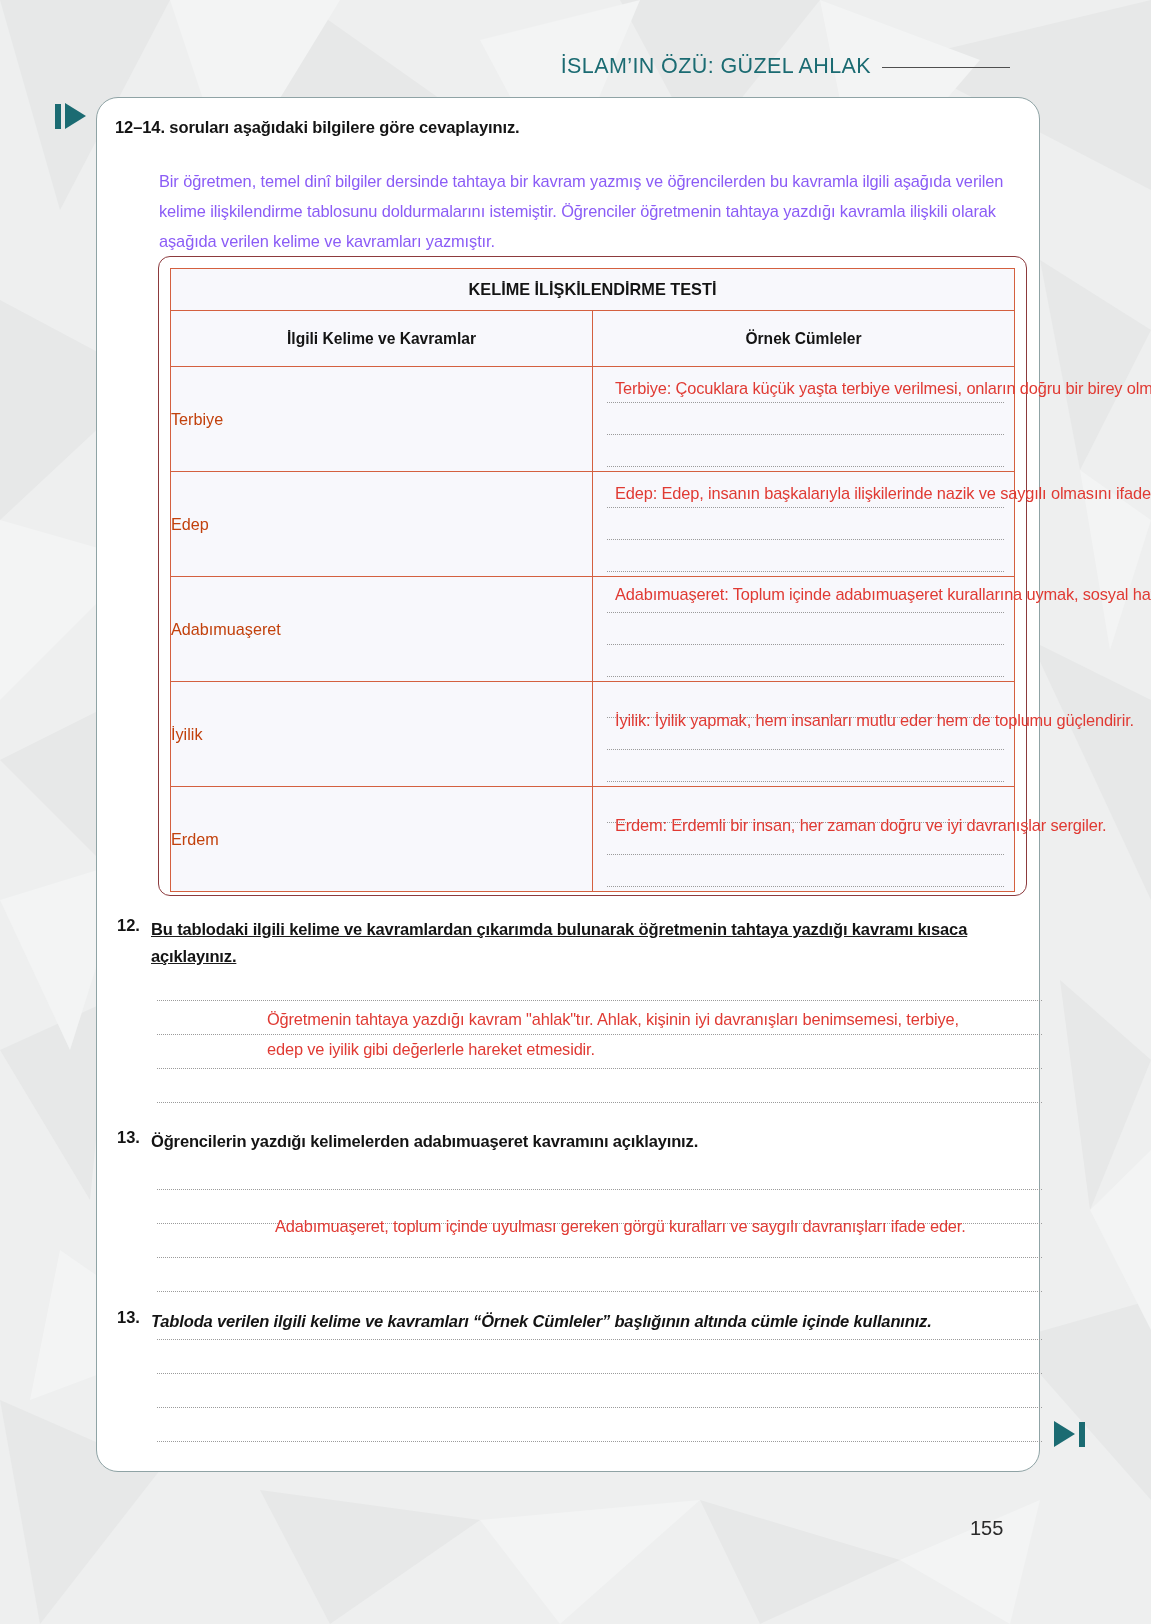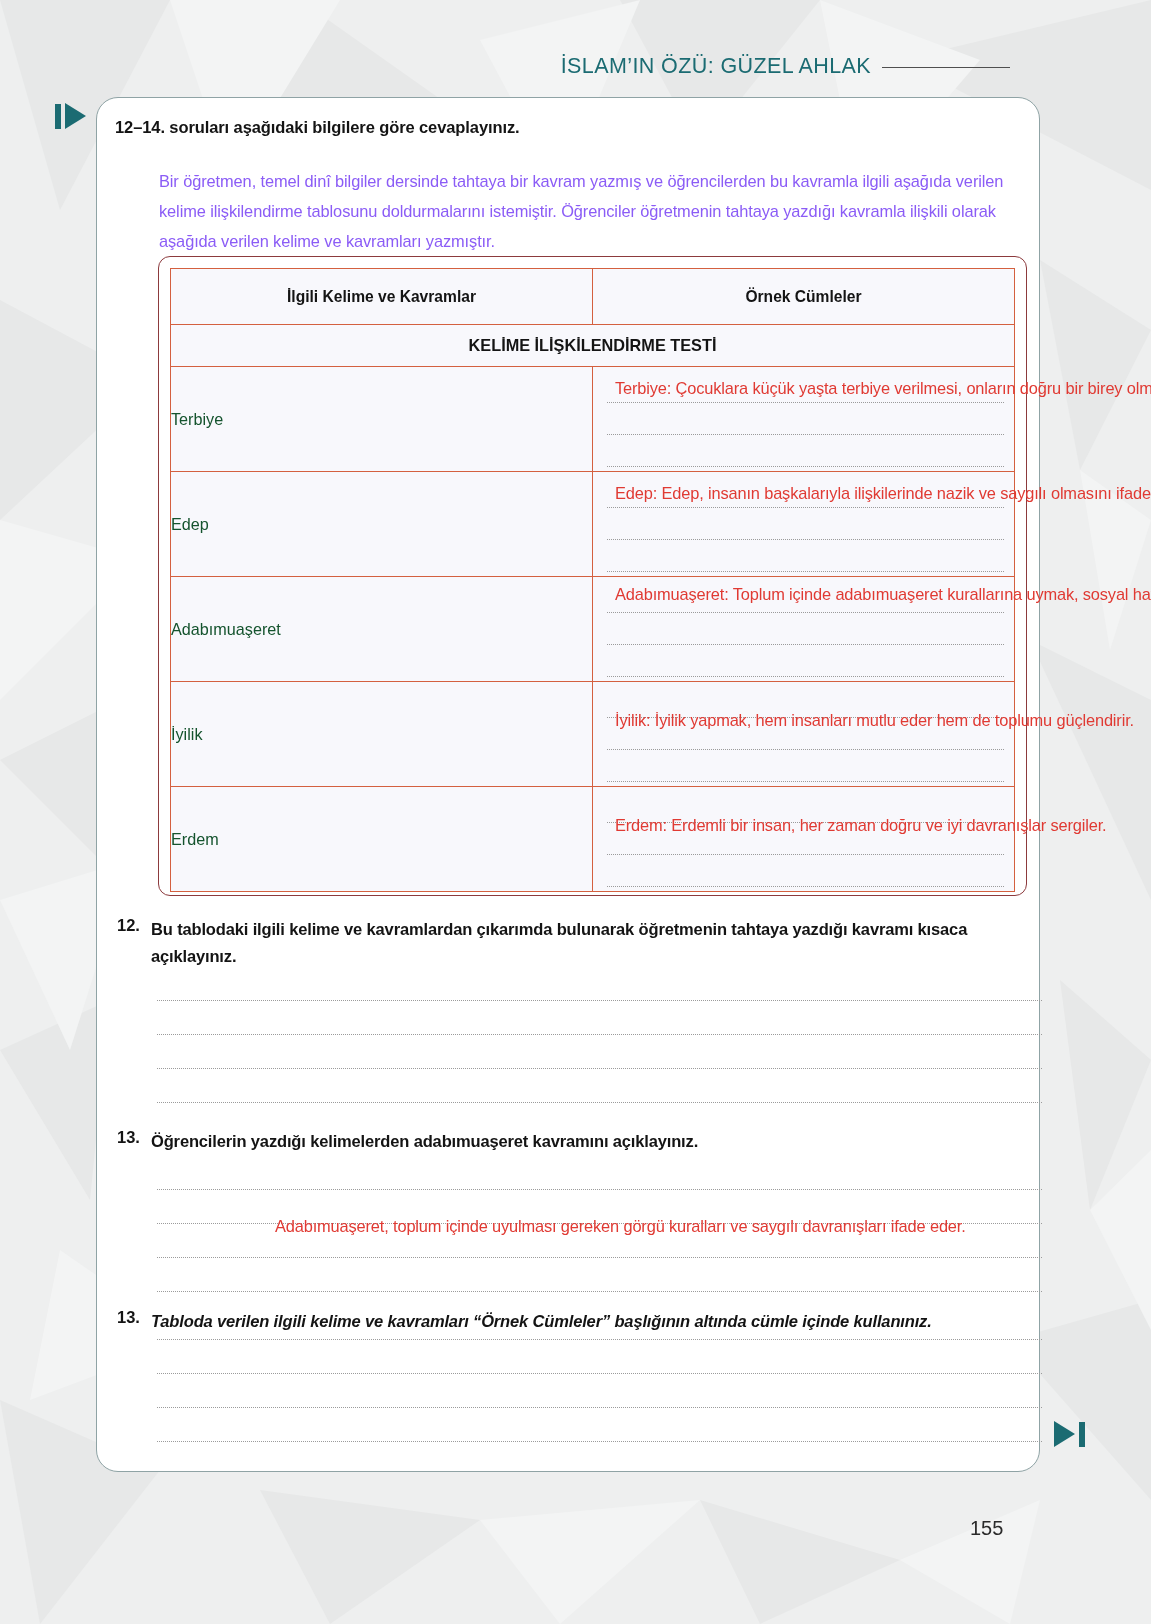--- a/index.html
+++ b/index.html
@@ -157,21 +157,21 @@
     font-size: 15.6px;
     font-weight: bold;
     height: 56px;
     line-height: 21px;
     color: #141414;
   }
   .kw-cell {
     width: 203px;
     font-size: 16.2px;
     font-weight: 400;
-    color: #14532d;
+    color: #c2410c;
     padding-left: 18px;
     height: 105px;
   }
   .sent-cell {
     position: relative;
     padding: 0;
     height: 105px;
   }
 
   
@@ -290,25 +290,25 @@
   <div id="card-inner">
 
     <div id="question-range-heading">12–14. soruları aşağıdaki bilgilere göre cevaplayınız.</div>
 
     <div id="intro-paragraph">Bir öğretmen, temel dinî bilgiler dersinde tahtaya bir kavram yazmış ve öğrencilerden bu kavramla ilgili aşağıda verilen kelime ilişkilendirme tablosunu doldurmalarını istemiştir. Öğrenciler öğretmenin tahtaya yazdığı kavramla ilişkili olarak aşağıda verilen kelime ve kavramları yazmıştır.</div>
 
     <div id="kelime-table-wrap">
       <table id="kelime-table">
         <tbody>
             <tr>
+          <td colspan="2" id="kelime-table-title">KELİME İLİŞKİLENDİRME TESTİ</td>
+        </tr>
+        <tr>
           <th class="col-head">İlgili Kelime ve Kavramlar</th>
           <th class="col-head">Örnek Cümleler</th>
-        </tr>
-        <tr>
-          <td colspan="2" id="kelime-table-title">KELİME İLİŞKİLENDİRME TESTİ</td>
         </tr>
 
         <tr>
           <td class="kw-cell">Terbiye</td>
           <td class="sent-cell">
             <span class="lines">
               <i style="top:35px"></i>
                   <i style="top:67px"></i>
                   <i style="top:99px"></i>
             </span>
@@ -360,29 +360,30 @@
                   <i style="top:67px"></i>
                   <i style="top:99px"></i>
             </span>
             <span class="answer-red" style="left:22px; top:23px; width:760px;">Erdem: Erdemli bir insan, her zaman doğru ve iyi davranışlar sergiler.</span>
           </td>
         </tr>
       </tbody>
         </table>
     </div>
 
-    <div class="question-block" style="left:20px; top:818px; width:915px;">
+    <div class="question-block" style="left:20px; top:818px; width:915px;text-decoration:underline;">
       <span class="q-num">12.</span>
       <div class="q-text" style="margin-left:34px;">Bu tablodaki ilgili kelime ve kavramlardan çıkarımda bulunarak öğretmenin tahtaya yazdığı kavramı kısaca açıklayınız.</div>
     </div>
     <div class="answer-area" style="left:60px; top:902px; width:890px; height:110px;">
       <span class="rule" style="top:0px;   width:885px;"></span>
       <span class="rule" style="top:34px;  width:885px;"></span>
       <span class="rule" style="top:68px;  width:885px;"></span>
       <span class="rule" style="top:102px; width:885px;"></span>
+      <span class="answer-red" style="left:110px; top:4px; width:700px;">Öğretmenin tahtaya yazdığı kavram "ahlak"tır. Ahlak, kişinin iyi davranışları benimsemesi, terbiye, edep ve iyilik gibi değerlerle hareket etmesidir.</span>
     </div>
 
     <div class="question-block" style="left:20px; top:1030px; width:915px;">
       <span class="q-num">13.</span>
       <div class="q-text" style="margin-left:34px;">Öğrencilerin yazdığı kelimelerden adabımuaşeret kavramını açıklayınız.</div>
     </div>
     <div class="answer-area" style="left:60px; top:1091px; width:890px; height:110px;">
       <span class="rule" style="top:0px;   width:885px;"></span>
       <span class="rule" style="top:34px;  width:885px;"></span>
       <span class="rule" style="top:68px;  width:885px;"></span>

